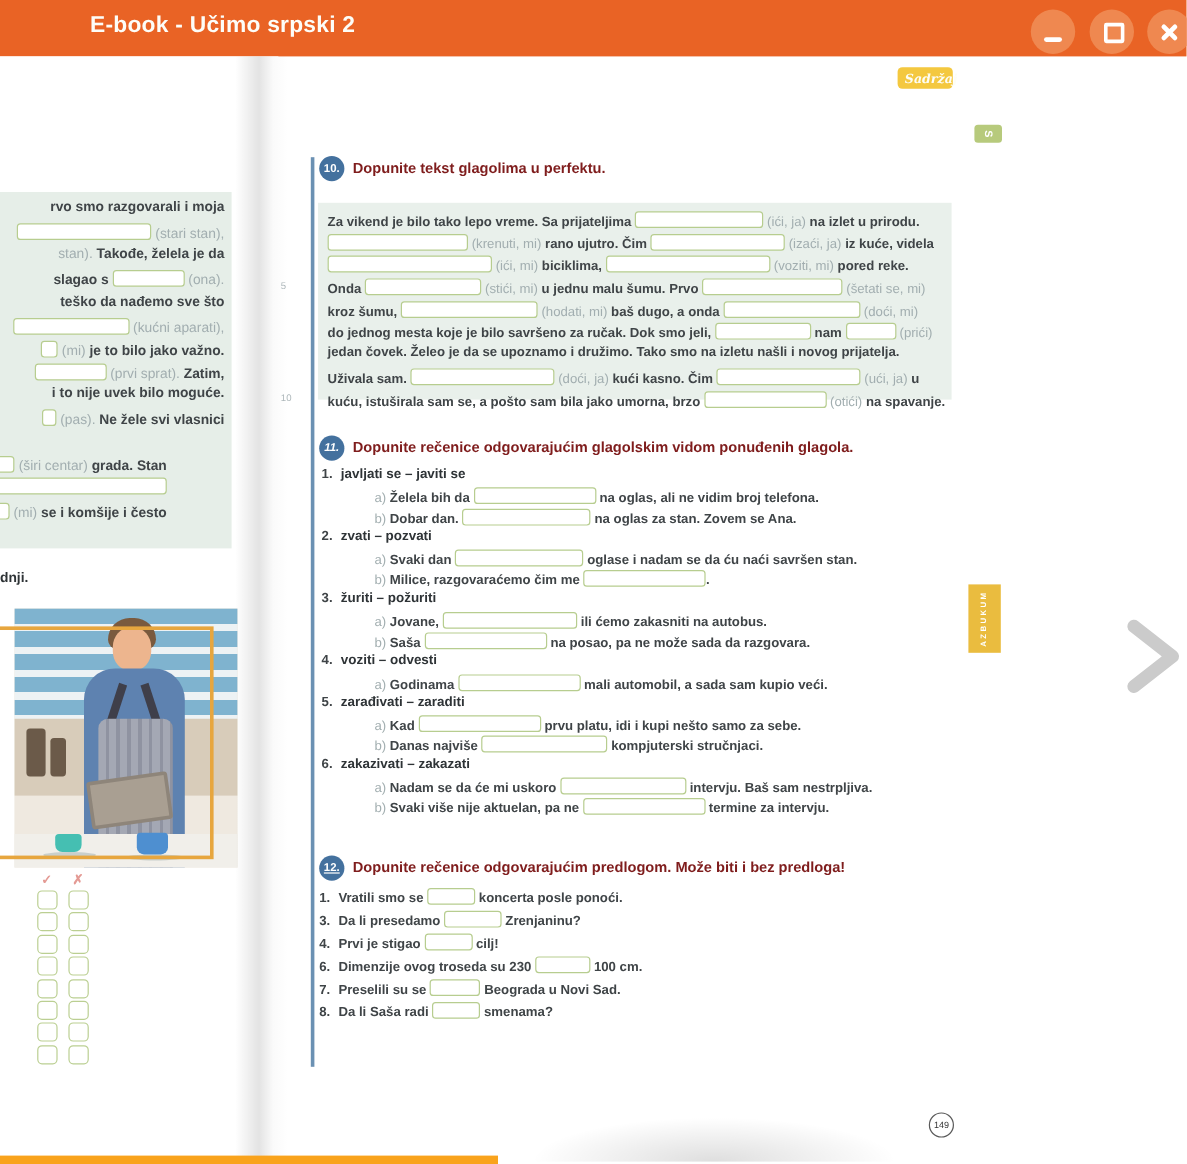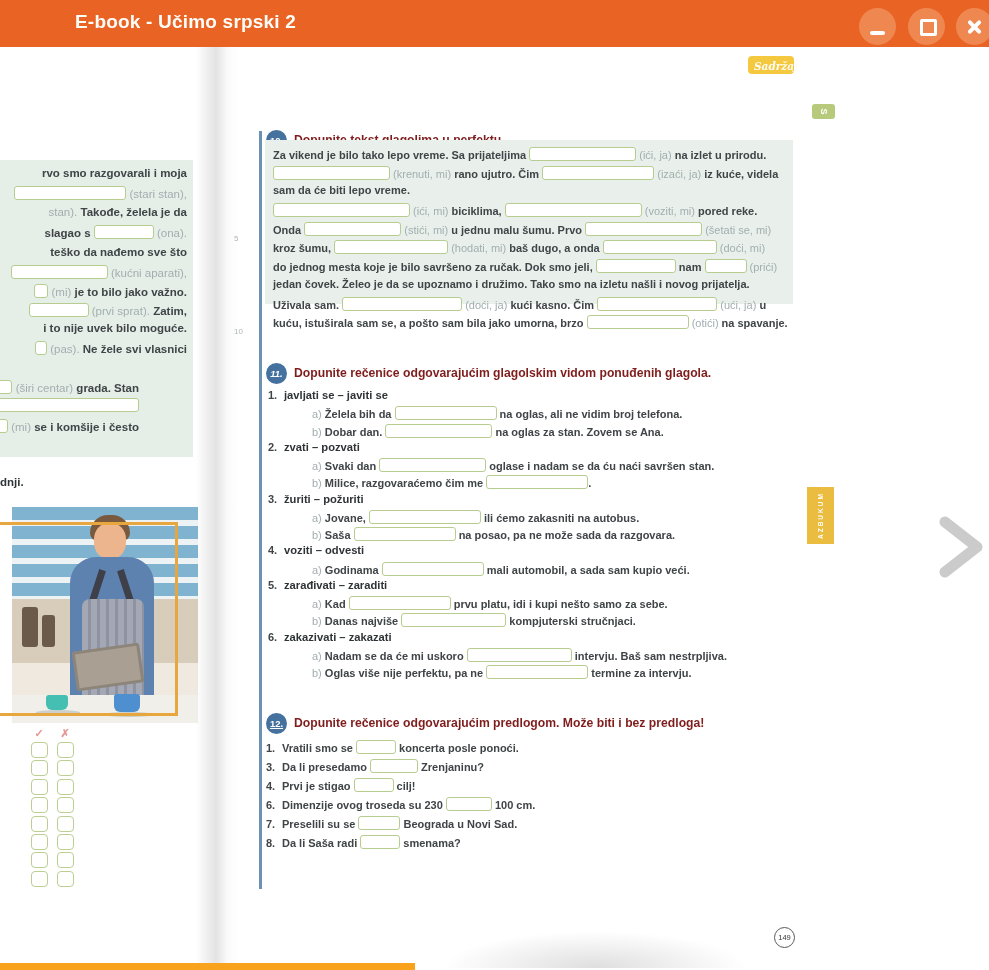--- a/index.html
+++ b/index.html
@@ -48,21 +48,21 @@
           color:#fff;font-size:9px;font-weight:bold;text-align:center;line-height:15px;}
   .sbadge span{display:inline-block;transform:rotate(90deg);}
   .azbukum{position:absolute;left:807px;top:487px;width:27px;height:57px;background:#EABC3F;color:#fff;
            font-size:6.5px;font-weight:bold;letter-spacing:2px;writing-mode:vertical-rl;transform:rotate(180deg);
            text-align:center;line-height:27px;}
   .next{position:absolute;left:933px;top:514px;width:46px;height:64px;background:none;border:none;cursor:pointer;}
   .vline{position:absolute;left:259px;top:131px;width:2.5px;height:758px;background:#6B91B3;}
   .badge{position:absolute;width:21px;height:21px;border-radius:50%;background:#44719E;color:#fff;
          font-size:9.5px;font-weight:bold;text-align:center;line-height:21px;}
   .ex-title{position:absolute;font-size:12.2px;font-weight:bold;color:#7f1d1d;white-space:nowrap;}
-  .exbox{position:absolute;left:265px;top:140px;width:528px;height:164px;background:#E9F0EB;padding:7px 0 0 8px;box-sizing:border-box;}
+  .exbox{position:absolute;left:265px;top:169px;width:528px;height:164px;background:#E9F0EB;padding:7px 0 0 8px;box-sizing:border-box;}
   .tline{white-space:nowrap;height:18.7px;font-size:11px;font-weight:600;}
   .mnum{position:absolute;font-size:8px;color:#ADB7BA;font-weight:400;}
   .blank{display:inline-block;height:12px;background:#fff;border:1px solid #B7CD8F;border-radius:3px;vertical-align:-2px;}
   .g{color:#A2AEB0;font-weight:400;}
   .tx{color:#3F4447;}
   .items11{position:absolute;left:266px;top:389px;width:540px;}
   .pair-line{height:17.25px;font-size:11px;padding-left:2px;white-space:nowrap;}
   .pair-line .b{font-size:11.2px;}
   .ab-line{height:17.25px;font-size:11px;font-weight:600;padding-left:46px;white-space:nowrap;}
   .inum{display:inline-block;width:16px;font-weight:600;color:#3F4447;}
@@ -157,21 +157,20 @@
   <button class="pill">Sadržaj</button>
   <div class="sbadge"><span>S</span></div>
 
   <div class="vline"></div>
 
   <div class="badge" style="left:266px;top:130px;">10.</div>
   <div class="ex-title" style="left:294px;top:133px;">Dopunite tekst glagolima u perfektu.</div>
   <div class="exbox" id="ex10-lines">
       <div class="tline"><span class="tx">Za vikend je bilo tako lepo vreme. Sa prijateljima </span><span class="blank" style="width: 105px;"></span><span class="g"> (ići, ja) </span><span class="tx">na izlet u prirodu.</span></div>
       <div class="tline"><span class="blank" style="width: 115px;"></span><span class="g"> (krenuti, mi) </span><span class="tx">rano ujutro. Čim </span><span class="blank" style="width: 110px;"></span><span class="g"> (izaći, ja) </span><span class="tx">iz kuće, videla</span></div>
-      <div class="tline"><span class="tx">sam da će biti lepo vreme.</span></div>
       <div class="tline"><span class="blank" style="width: 135px;"></span><span class="g"> (ići, mi) </span><span class="tx">biciklima, </span><span class="blank" style="width: 135px;"></span><span class="g"> (voziti, mi) </span><span class="tx">pored reke.</span></div>
       <div class="tline"><span class="tx">Onda </span><span class="blank" style="width: 95px;"></span><span class="g"> (stići, mi) </span><span class="tx">u jednu malu šumu. Prvo </span><span class="blank" style="width: 115px;"></span><span class="g"> (šetati se, mi)</span></div>
       <div class="tline"><span class="tx">kroz šumu, </span><span class="blank" style="width: 112px;"></span><span class="g"> (hodati, mi) </span><span class="tx">baš dugo, a onda </span><span class="blank" style="width: 112px;"></span><span class="g"> (doći, mi)</span></div>
       <div class="tline"><span class="tx">do jednog mesta koje je bilo savršeno za ručak. Dok smo jeli, </span><span class="blank" style="width: 78px;"></span><span class="tx"> nam </span><span class="blank" style="width: 40px;"></span><span class="g"> (prići)</span></div>
       <div class="tline"><span class="tx">jedan čovek. Želeo je da se upoznamo i družimo. Tako smo na izletu našli i novog prijatelja.</span></div>
       <div class="tline"><span class="tx">Uživala sam. </span><span class="blank" style="width: 118px;"></span><span class="g"> (doći, ja) </span><span class="tx">kući kasno. Čim </span><span class="blank" style="width: 118px;"></span><span class="g"> (ući, ja) </span><span class="tx">u</span></div>
       <div class="tline"><span class="tx">kuću, istuširala sam se, a pošto sam bila jako umorna, brzo </span><span class="blank" style="width: 100px;"></span><span class="g"> (otići) </span><span class="tx">na spavanje.</span></div>
     </div>
   <div id="margin-numbers">
       <div class="mnum" style="left: 234px; top: 234px;">5</div>
@@ -190,21 +189,21 @@
       <div class="pair-line"><span class="inum">3.</span><span class="b">žuriti – požuriti</span></div>
       <div class="ab-line"><span class="g">a) </span><span class="tx">Jovane, </span><span class="blank" style="width: 110px;"></span><span class="tx"> ili ćemo zakasniti na autobus.</span></div>
       <div class="ab-line"><span class="g">b) </span><span class="tx">Saša </span><span class="blank" style="width: 100px;"></span><span class="tx"> na posao, pa ne može sada da razgovara.</span></div>
       <div class="pair-line"><span class="inum">4.</span><span class="b">voziti – odvesti</span></div>
       <div class="ab-line"><span class="g">a) </span><span class="tx">Godinama </span><span class="blank" style="width: 100px;"></span><span class="tx"> mali automobil, a sada sam kupio veći.</span></div>
       <div class="pair-line"><span class="inum">5.</span><span class="b">zarađivati – zaraditi</span></div>
       <div class="ab-line"><span class="g">a) </span><span class="tx">Kad </span><span class="blank" style="width: 100px;"></span><span class="tx"> prvu platu, idi i kupi nešto samo za sebe.</span></div>
       <div class="ab-line"><span class="g">b) </span><span class="tx">Danas najviše </span><span class="blank" style="width: 103px;"></span><span class="tx"> kompjuterski stručnjaci.</span></div>
       <div class="pair-line"><span class="inum">6.</span><span class="b">zakazivati – zakazati</span></div>
       <div class="ab-line"><span class="g">a) </span><span class="tx">Nadam se da će mi uskoro </span><span class="blank" style="width: 103px;"></span><span class="tx"> intervju. Baš sam nestrpljiva.</span></div>
-      <div class="ab-line"><span class="g">b) </span><span class="tx">Oglas više nije perfektu, pa ne </span><span class="blank" style="width: 100px;"></span><span class="tx"> termine za intervju.</span></div>
+      <div class="ab-line"><span class="g">b) </span><span class="tx">Svaki više nije aktuelan, pa ne </span><span class="blank" style="width: 100px;"></span><span class="tx"> termine za intervju.</span></div>
     </div>
 
   <div class="badge" style="left:266px;top:713px;text-decoration:underline;">12.</div>
   <div class="ex-title" style="left:294px;top:716px;">Dopunite rečenice odgovarajućim predlogom. Može biti i bez predloga!</div>
   <div class="items12" id="ex12-items">
       <div class="p-line"><span class="inum">1.</span><span class="tx">Vratili smo se </span><span class="blank" style="width: 38px;"></span><span class="tx"> koncerta posle ponoći.</span></div>
       <div class="p-line"><span class="inum">3.</span><span class="tx">Da li presedamo </span><span class="blank" style="width: 46px;"></span><span class="tx"> Zrenjaninu?</span></div>
       <div class="p-line"><span class="inum">4.</span><span class="tx">Prvi je stigao </span><span class="blank" style="width: 38px;"></span><span class="tx"> cilj!</span></div>
       <div class="p-line"><span class="inum">6.</span><span class="tx">Dimenzije ovog troseda su 230 </span><span class="blank" style="width: 44px;"></span><span class="tx"> 100 cm.</span></div>
       <div class="p-line"><span class="inum">7.</span><span class="tx">Preselili su se </span><span class="blank" style="width: 40px;"></span><span class="tx"> Beograda u Novi Sad.</span></div>

